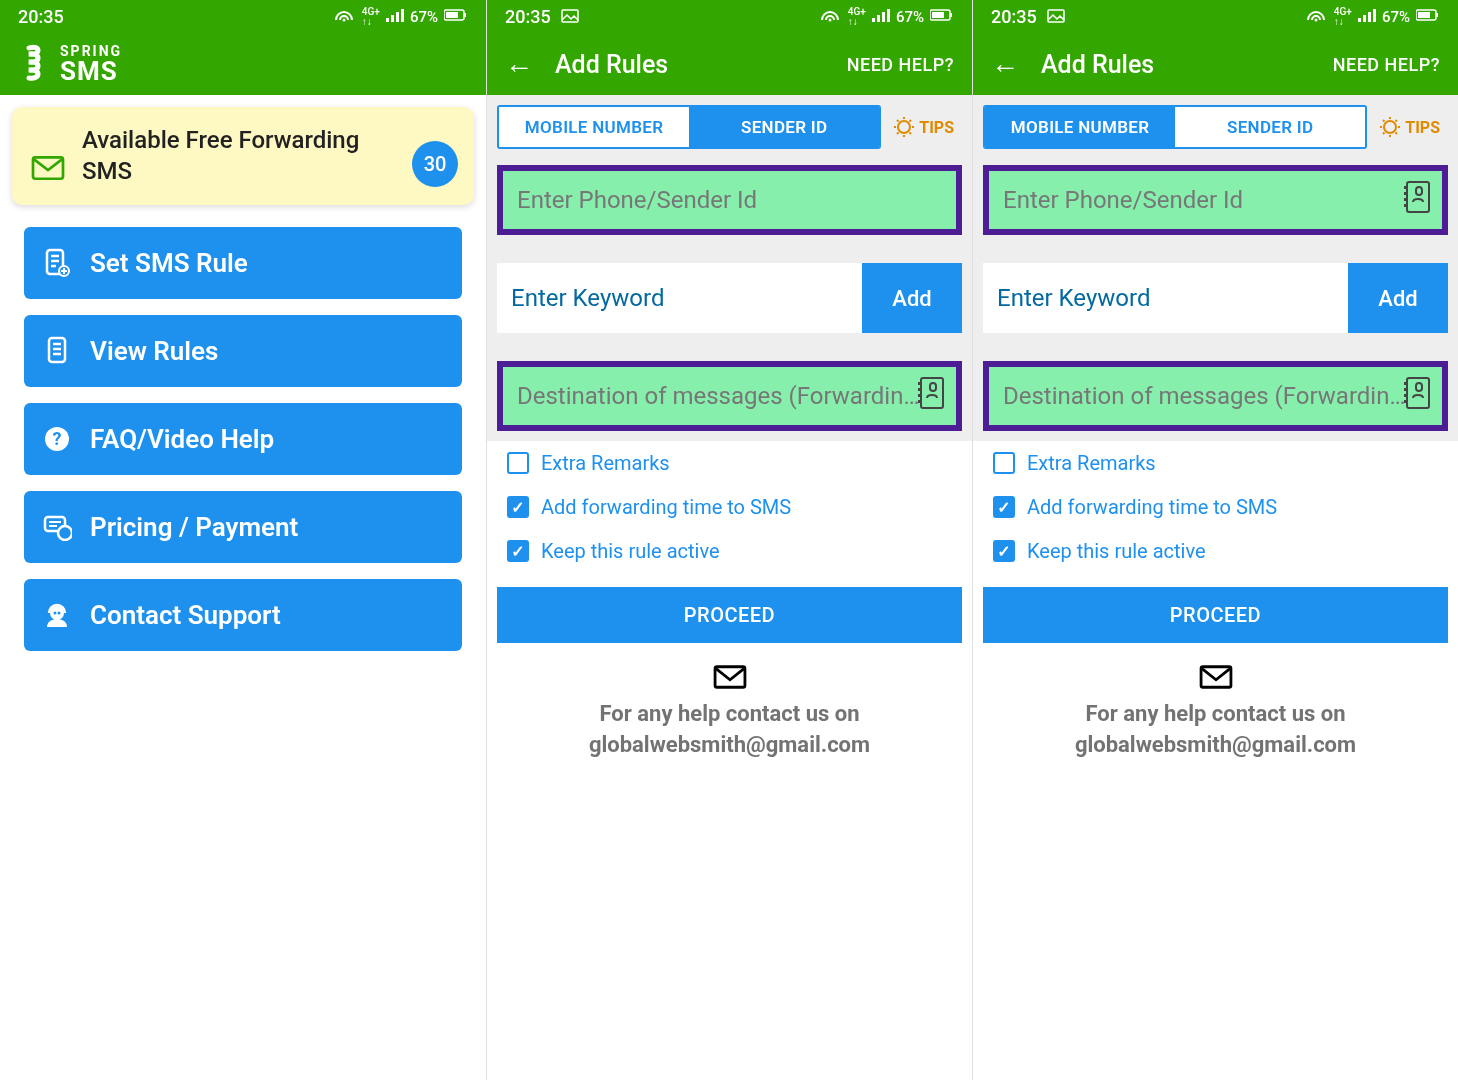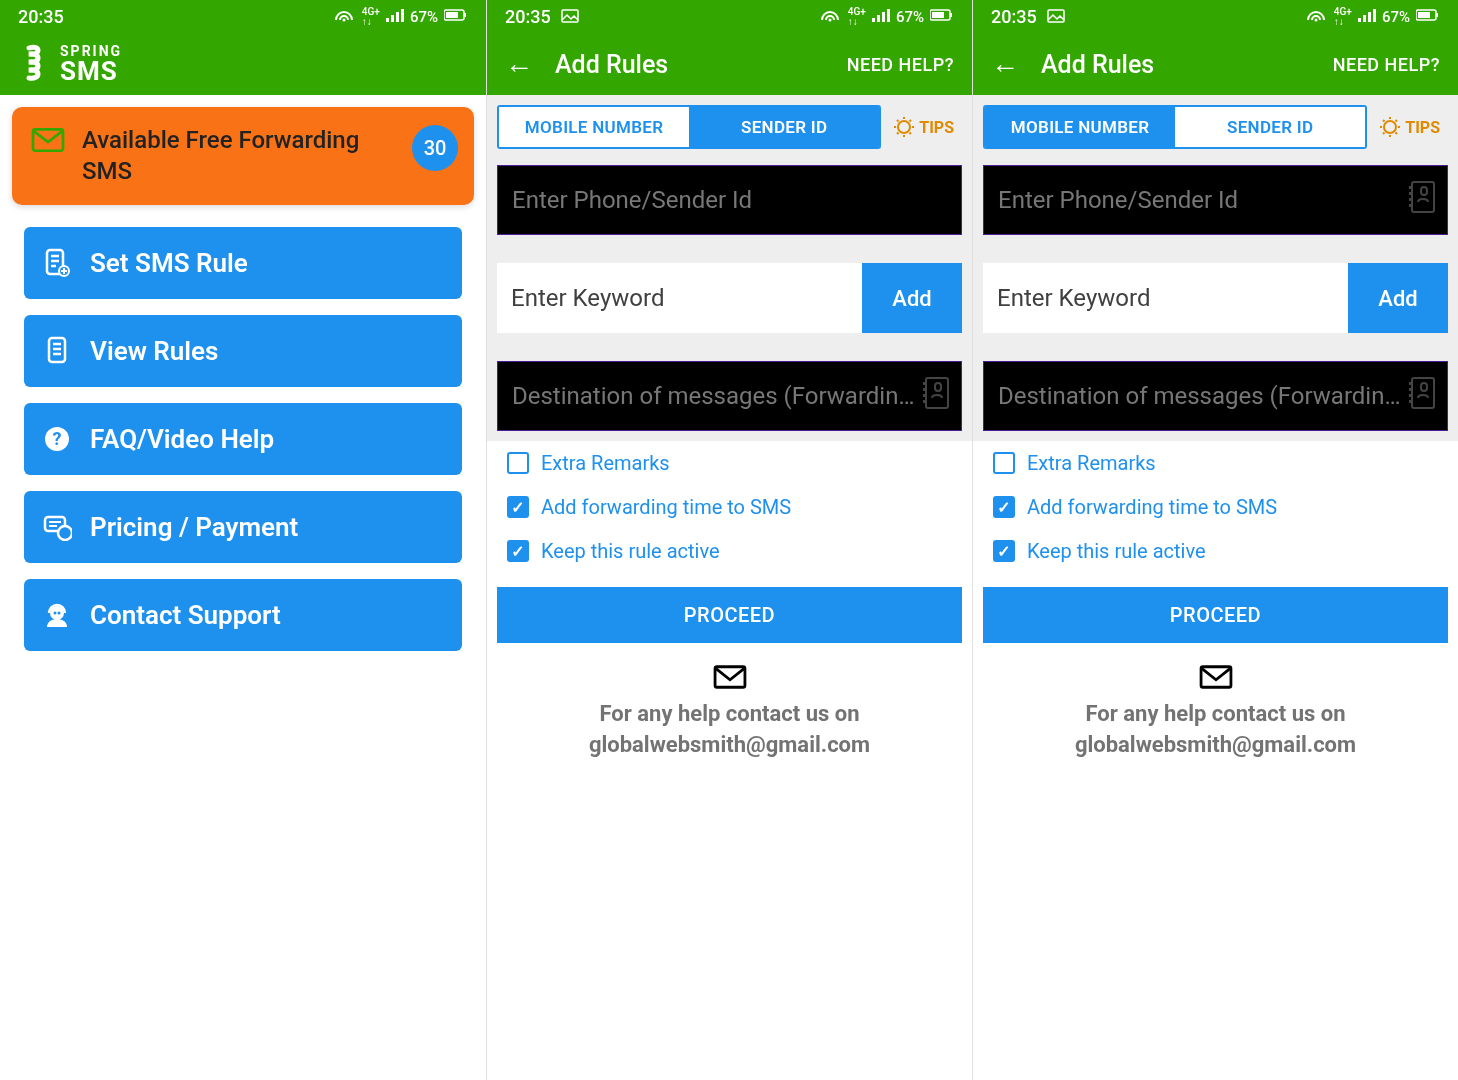--- a/index.html
+++ b/index.html
@@ -27,22 +27,22 @@
 
   .logobar { background:#33a700; color:#fff; height:62px; display:flex; align-items:center; padding:0 18px; }
   .logo-mark { width:34px; height:40px; margin-right:8px; }
   .logo-text { display:flex; flex-direction:column; line-height:1; }
   .logo-text .a { font-size:14px; font-weight:700; letter-spacing:2px; }
   .logo-text .b { font-size:26px; font-weight:700; letter-spacing:1px; }
 
   
   .home-body { padding: 12px; background:#fff; flex:1; }
   .card {
-    background:#f97316; border-radius:10px; box-shadow:0 2px 6px rgba(0,0,0,.15);
-    padding:18px 16px; display:flex; align-items:flex-start; gap:14px; margin-bottom:22px;
+    background:#fef9c3; border-radius:10px; box-shadow:0 2px 6px rgba(0,0,0,.15);
+    padding:18px 16px; display:flex; align-items:flex-end; gap:14px; margin-bottom:22px;
   }
   .card .env { color:#33a700; }
   .card .txt { font-size:24px; font-weight:500; color:#222; flex:1; line-height:1.3; }
   .badge {
     width:46px; height:46px; border-radius:50%; background:#1e90ee; color:#fff;
     display:flex; align-items:center; justify-content:center; font-size:20px; font-weight:500;
   }
   .menu-btn {
     background:#1e90ee; color:#fff; border-radius:6px; height:72px;
     display:flex; align-items:center; gap:18px; padding:0 18px;
@@ -54,27 +54,27 @@
   .rules-body { background:#eeeeee; flex:1; display:flex; flex-direction:column; }
   .tabrow { background:#eeeeee; padding:10px 10px 10px 10px; display:flex; align-items:center; gap:0; }
   .tabgroup { display:flex; flex:1; border:2px solid #1e90ee; border-radius:3px; overflow:hidden; }
   .tab { flex:1; text-align:center; padding:10px 0; font-size:17px; font-weight:600; letter-spacing:.3px; }
   .tab.on  { background:#fff;     color:#1e90ee; }
   .tab.off { background:#1e90ee;  color:#fff; }
   .tips { display:flex; align-items:center; gap:4px; color:#e08a00; font-weight:700; font-size:16px; padding:0 8px 0 12px;}
   .tips svg { width:22px; height:22px; }
 
   .field {
-    background:#000000; margin:6px 10px 10px 10px; height:70px;
+    background:#86efac; margin:6px 10px 10px 10px; height:70px;
     display:flex; align-items:center; padding:0 14px; font-size:24px; color:#777;
-    border:1px solid #4c1d95; position:relative;
+    border:6px solid #4c1d95; position:relative;
   }
   .field .contacts-icon { position:absolute; right:10px; top:50%; transform:translateY(-50%); }
   .keyword-row { display:flex; margin:6px 10px 10px 10px; height:70px; }
-  .keyword-row .kw { flex:1; background:#fff; display:flex; align-items:center; padding:0 14px; font-size:24px; color:#404040; }
+  .keyword-row .kw { flex:1; background:#fff; display:flex; align-items:center; padding:0 14px; font-size:24px; color:#0369a1; }
   .keyword-row .add { width:100px; background:#1e90ee; color:#fff; display:flex; align-items:center; justify-content:center; font-size:22px; font-weight:500; }
 
   .chk { display:flex; align-items:center; gap:12px; color:#1e90ee; font-size:20px; padding:10px 20px; }
   .chk .box {
     width:22px; height:22px; border:2px solid #1e90ee; border-radius:3px;
     display:flex; align-items:center; justify-content:center; color:#fff;
   }
   .chk.on .box { background:#1e90ee; }
   .chk.on .box::after { content:"✓"; font-size:16px; font-weight:700; }
 

